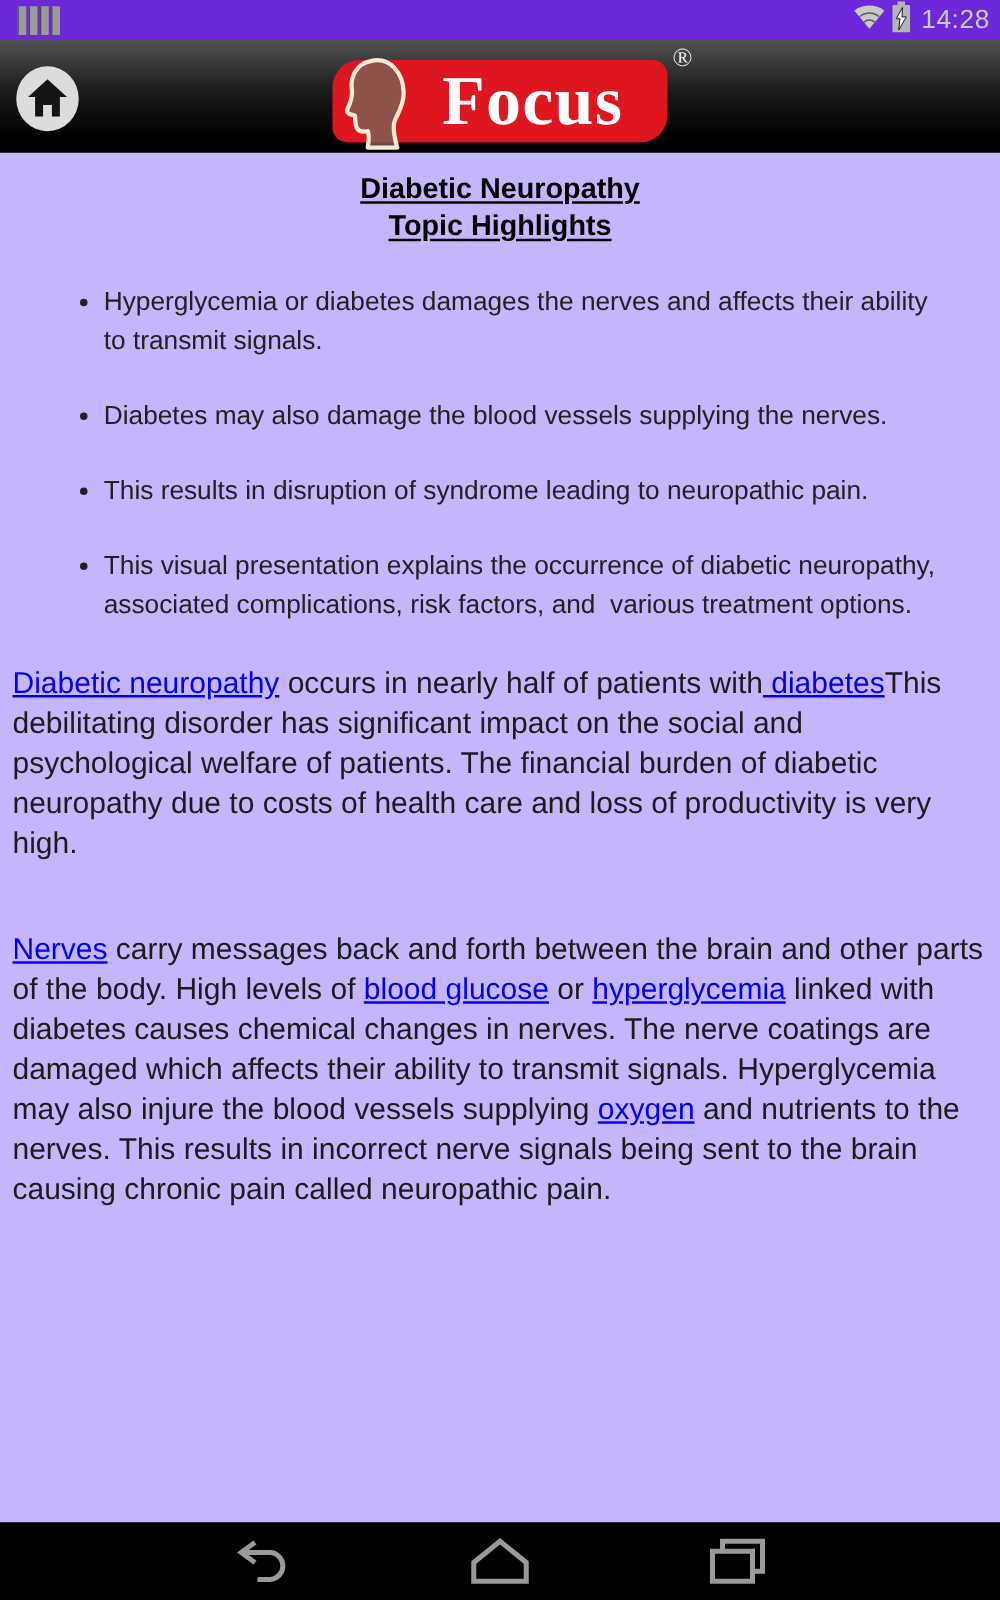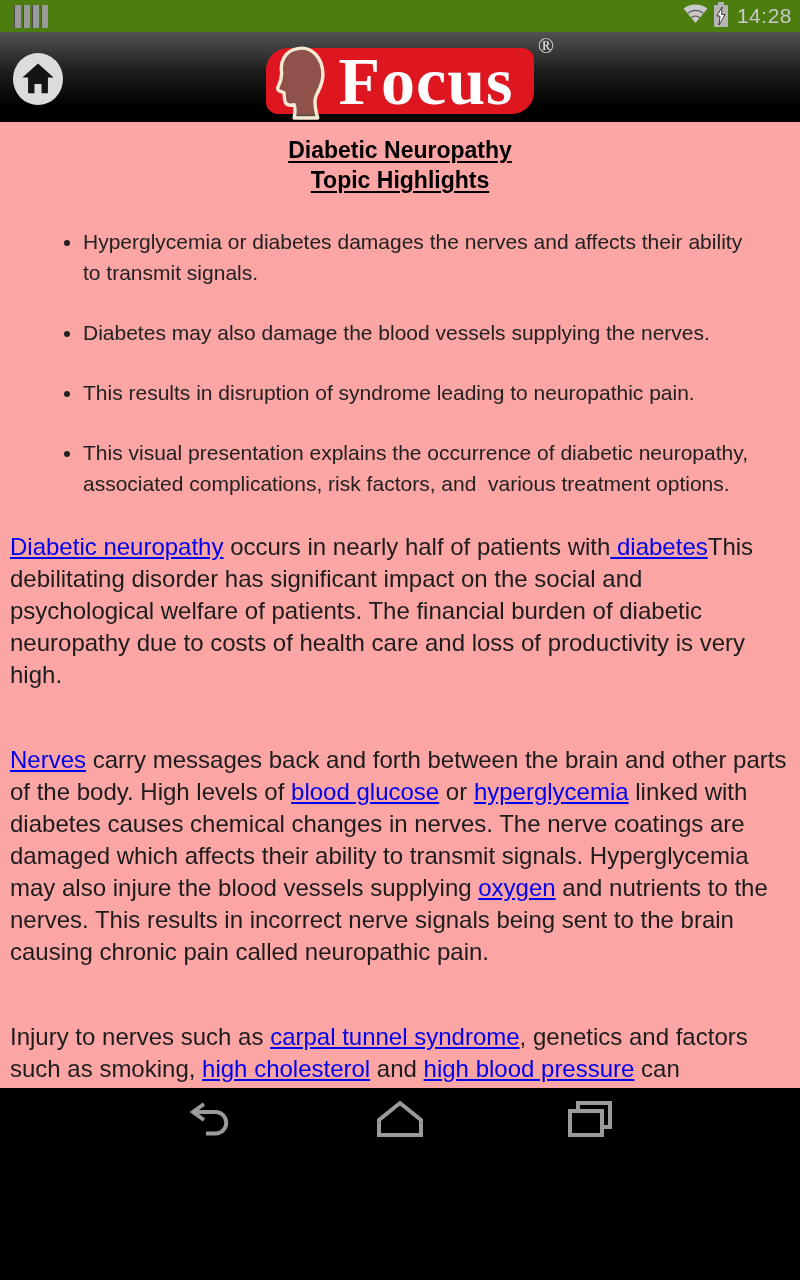--- a/index.html
+++ b/index.html
@@ -3,21 +3,21 @@
 <meta charset="utf-8">
 <style>
   html,body{margin:0;padding:0;}
   body{
     width:800px;height:1280px;overflow:hidden;background:#000;
     font-family:"Liberation Sans","DejaVu Sans",sans-serif;
     -webkit-font-smoothing:antialiased;
   }
   
   .status-bar{
-    height:32px;background:#4d7c0f;display:flex;align-items:center;
+    height:32px;background:#6d28d9;display:flex;align-items:center;
     padding:0 8px;box-sizing:border-box;
   }
   .sb-left{display:flex;align-items:center;gap:2px;}
   .bars-icon{display:flex;align-items:flex-end;gap:2px;margin-left:6px;}
   .bars-icon i{display:block;width:6px;height:23px;background:#9a9a9a;border-left:1px solid #4a4a4a;}
   .sb-spacer{flex:1;}
   .sb-right{display:flex;align-items:center;gap:5px;}
   .sb-time{color:#c9c9c9;font-size:21px;letter-spacing:0.5px;margin-left:3px;}
   
   .app-header{
@@ -32,29 +32,29 @@
     width:50px;height:52px;border-radius:50%;background:#dcdcdc;
     display:flex;align-items:center;justify-content:center;
   }
   .logo{
     position:relative;width:268px;height:66px;border-radius:22px 12px 22px 12px;
     display:flex;align-items:center;justify-content:center;margin-top:8px;
   }
   .logo-head{position:absolute;left:8px;top:-2px;height:74px;}
   .logo-text{
     font-family:"Liberation Serif","DejaVu Serif",serif;font-weight:700;
-    color:#fff;font-size:68px;line-height:1;margin-left:52px;letter-spacing:1px;
+    color:#fff;font-size:56px;line-height:1;margin-left:52px;letter-spacing:1px;
   }
   .reg-mark{
     position:absolute;right:-20px;top:-14px;color:#e8e8e8;font-size:21px;
     font-family:"Liberation Serif",serif;
   }
   
   .content{
-    background:#fca5a5;height:966px;overflow:hidden;box-sizing:border-box;
+    background:#c4b5fd;height:1096px;overflow:hidden;box-sizing:border-box;
     padding:13px 10px 0 10px;color:#1c1c1c;
   }
   .page-title{text-align:center;font-size:23px;font-weight:700;color:#000;line-height:30px;}
   .page-title div{text-decoration:underline;text-decoration-thickness:2px;text-underline-offset:3px;}
   ul.bullets{
     margin:31px 0 13px 0;padding:0 28px 0 73px;list-style:disc outside;
   }
   ul.bullets li{
     font-size:21px;line-height:31px;margin-bottom:29px;color:#212121;white-space:pre-wrap;
   }
@@ -131,21 +131,20 @@
       <li>Hyperglycemia or diabetes damages the nerves and affects their ability to transmit signals.</li>
       <li>Diabetes may also damage the blood vessels supplying the nerves.</li>
       <li>This results in disruption of syndrome leading to neuropathic pain.</li>
       <li>This visual presentation explains the occurrence of diabetic neuropathy, associated complications, risk factors, and  various treatment options.</li>
     </ul>
 
 
   <div class="paragraphs">
       <p><a href="#" style="color: rgb(0, 0, 238);">Diabetic neuropathy</a><span> occurs in nearly half of patients with</span><a href="#" style="color: rgb(0, 0, 238);"> diabetes</a><span>This debilitating disorder has significant impact on the social and psychological welfare of patients. The financial burden of diabetic neuropathy due to costs of health care and loss of productivity is very high.</span></p>
       <p><a href="#" style="color: rgb(0, 0, 238);">Nerves</a><span> carry messages back and forth between the brain and other parts of the body. High levels of </span><a href="#" style="color: rgb(0, 0, 238);">blood glucose</a><span> or </span><a href="#" style="color: rgb(0, 0, 238);">hyperglycemia</a><span> linked with diabetes causes chemical changes in nerves. The nerve coatings are damaged which affects their ability to transmit signals. Hyperglycemia may also injure the blood vessels supplying </span><a href="#" style="color: rgb(0, 0, 238);">oxygen</a><span> and nutrients to the nerves. This results in incorrect nerve signals being sent to the brain causing chronic pain called neuropathic pain.</span></p>
-      <p><span>Injury to nerves such as </span><a href="#" style="color: rgb(0, 0, 238);">carpal tunnel syndrome</a><span>, genetics and factors such as smoking, </span><a href="#" style="color: rgb(0, 0, 238);">high cholesterol</a><span> and </span><a href="#" style="color: rgb(0, 0, 238);">high blood pressure</a><span> can</span></p>
     </div>
 </div>
 
 <div class="nav-bar">
   <button class="nav-btn">
     <svg width="46" height="36" viewBox="0 0 46 36">
       <path d="M17 3 L6 11 L17 19" fill="none" stroke="#9a9a9a" stroke-width="4" stroke-linejoin="miter"></path>
       <path d="M6 11 H29.5 A10.8 10.8 0 0 1 29.5 32.5 H19" fill="none" stroke="#9a9a9a" stroke-width="4"></path>
     </svg>
   </button>

